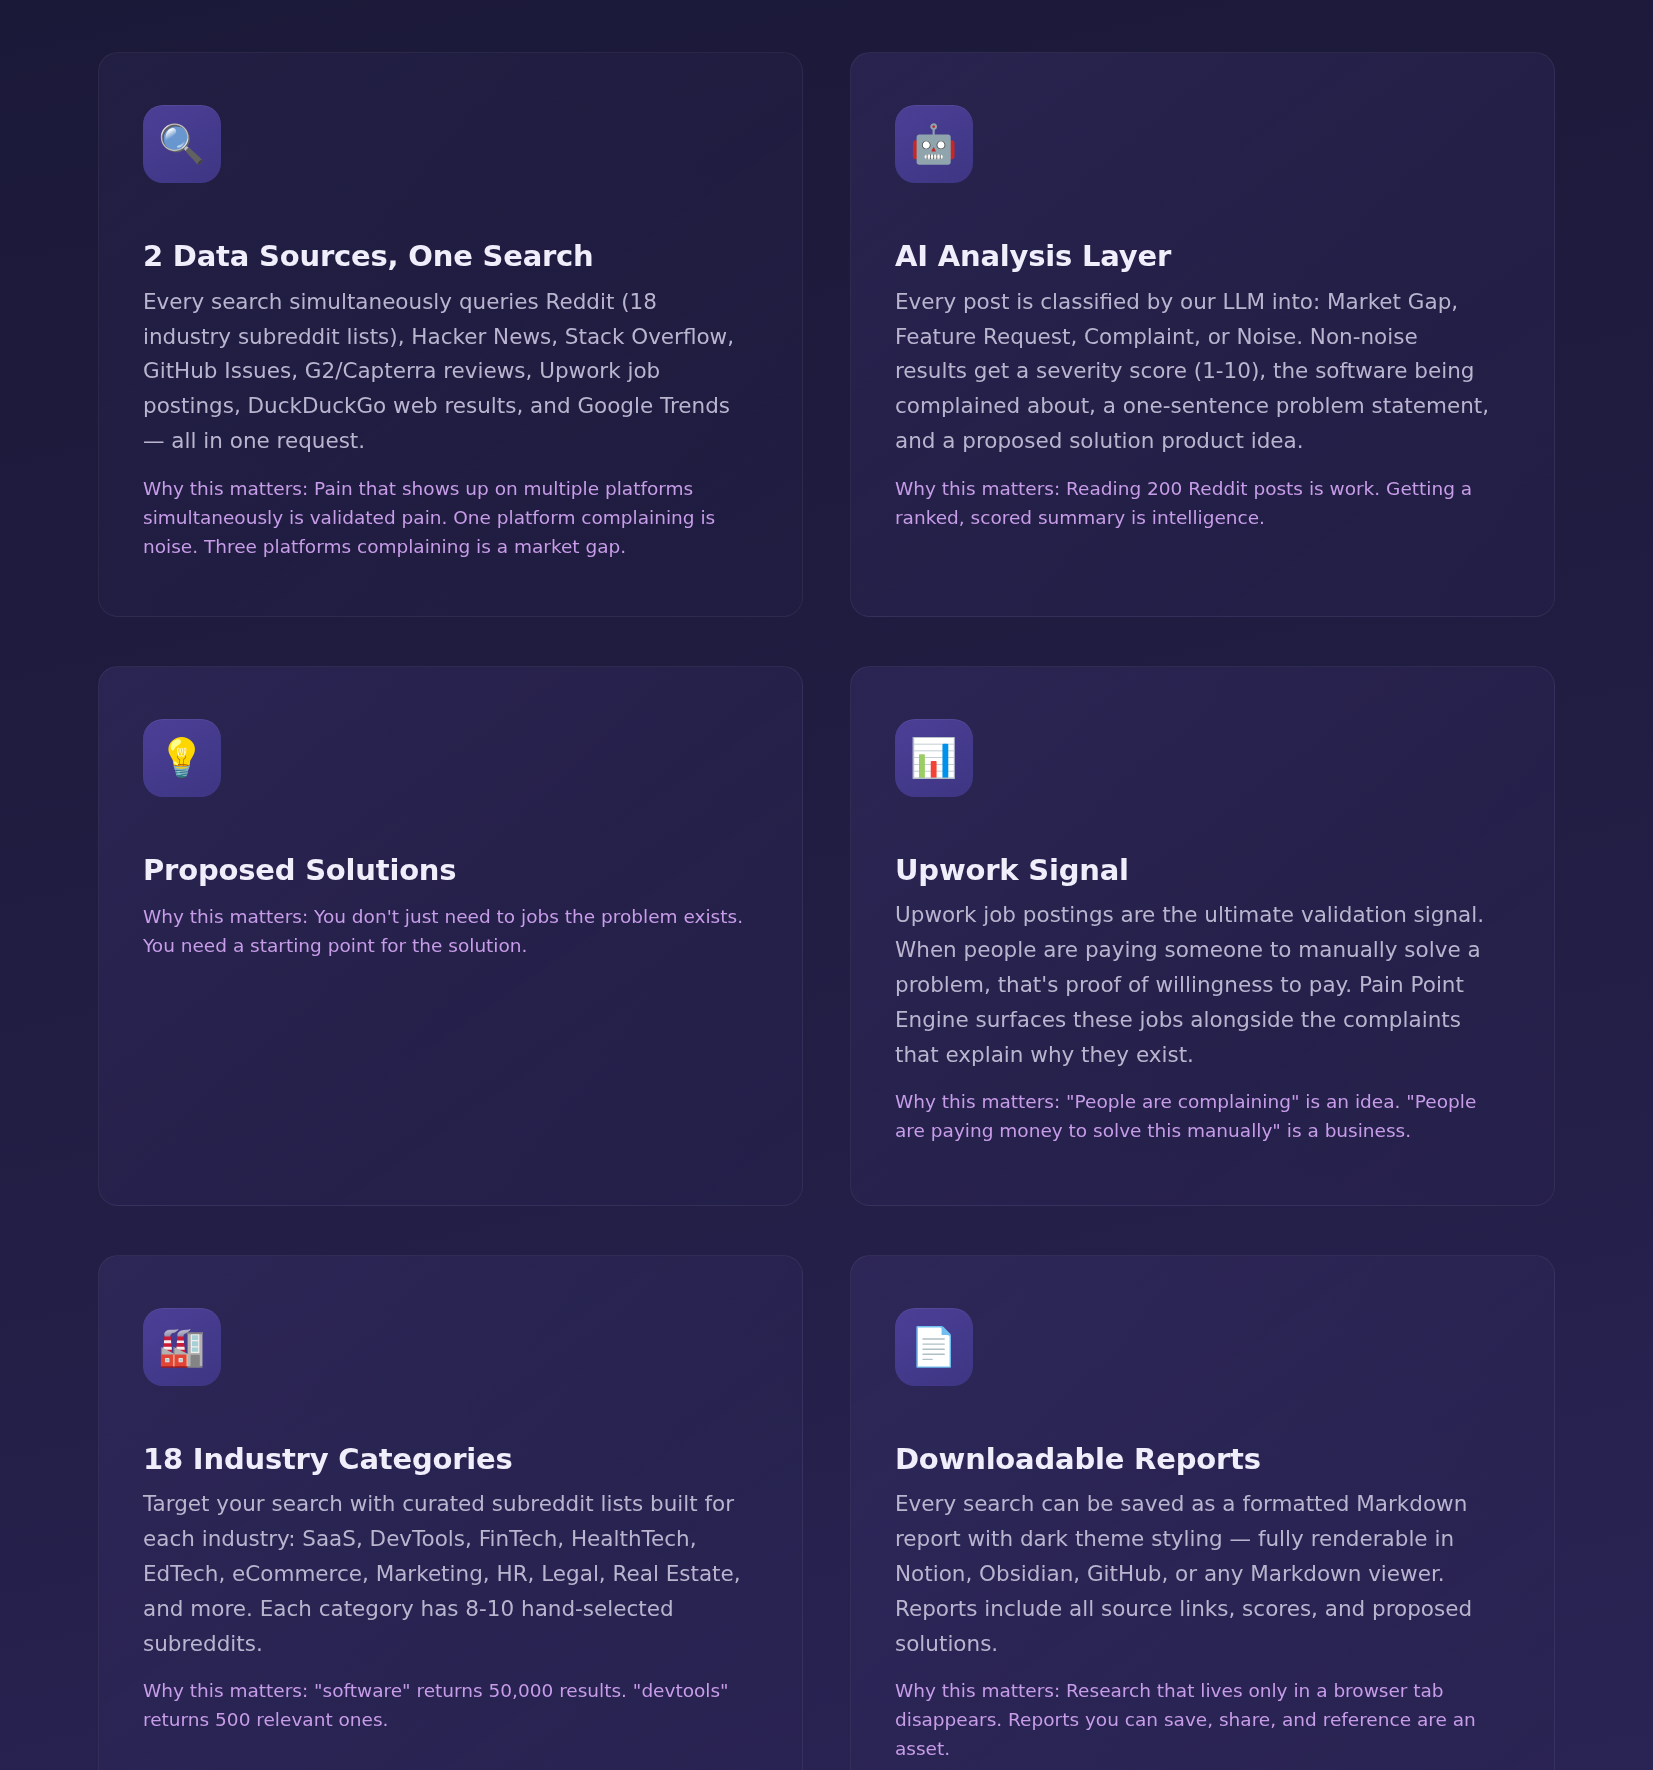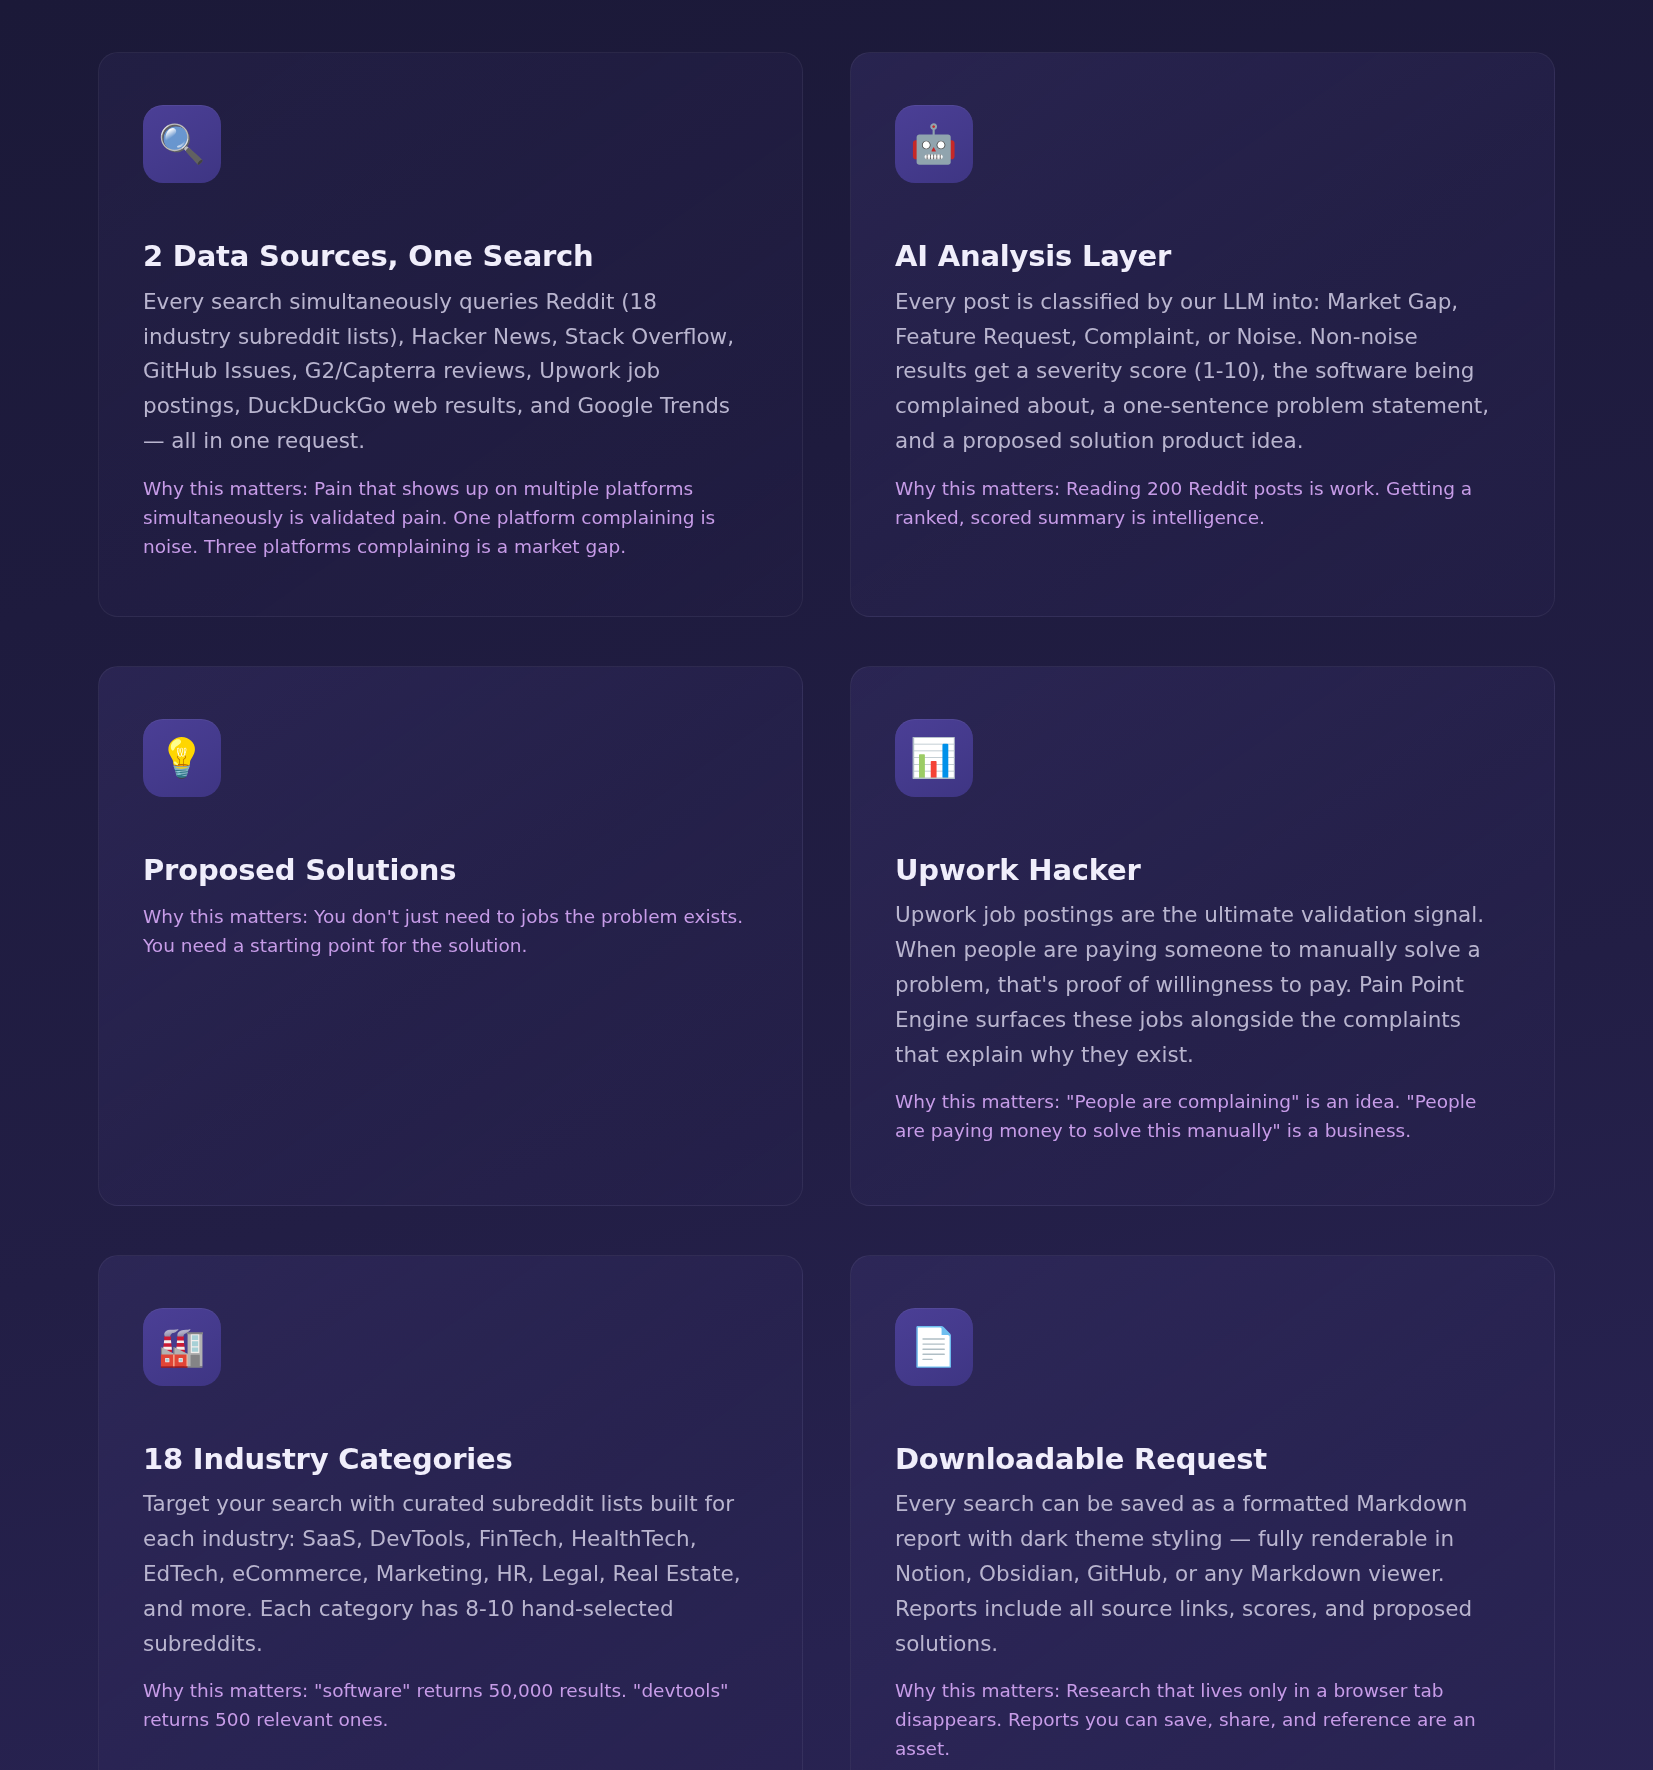--- a/index.html
+++ b/index.html
@@ -110,33 +110,33 @@
     </div>
 
     <div class="feature-card row-2">
       <div class="card-icon-tile">💡</div>
       <h3 class="card-title">Proposed Solutions</h3>
       <p class="card-why">Why this matters: You don't just need to jobs the problem exists. You need a starting point for the solution.</p>
     </div>
 
     <div class="feature-card row-2">
       <div class="card-icon-tile">📊</div>
-      <h3 class="card-title">Upwork Hacker</h3>
+      <h3 class="card-title">Upwork Signal</h3>
       <p class="card-body">Upwork job postings are the ultimate validation signal. When people are paying someone to manually solve a problem, that's proof of willingness to pay. Pain Point Engine surfaces these jobs alongside the complaints that explain why they exist.</p>
       <p class="card-why">Why this matters: "People are complaining" is an idea. "People are paying money to solve this manually" is a business.</p>
     </div>
 
     <div class="feature-card row-3">
       <div class="card-icon-tile">🏭</div>
       <h3 class="card-title">18 Industry Categories</h3>
       <p class="card-body">Target your search with curated subreddit lists built for each industry: SaaS, DevTools, FinTech, HealthTech, EdTech, eCommerce, Marketing, HR, Legal, Real Estate, and more. Each category has 8-10 hand-selected subreddits.</p>
       <p class="card-why">Why this matters: "software" returns 50,000 results. "devtools" returns 500 relevant ones.</p>
     </div>
 
     <div class="feature-card row-3">
       <div class="card-icon-tile">📄</div>
-      <h3 class="card-title">Downloadable Request</h3>
+      <h3 class="card-title">Downloadable Reports</h3>
       <p class="card-body">Every search can be saved as a formatted Markdown report with dark theme styling — fully renderable in Notion, Obsidian, GitHub, or any Markdown viewer. Reports include all source links, scores, and proposed solutions.</p>
       <p class="card-why">Why this matters: Research that lives only in a browser tab disappears. Reports you can save, share, and reference are an asset.</p>
     </div>
 
   </div>
 </div>
 
 </body></html>

